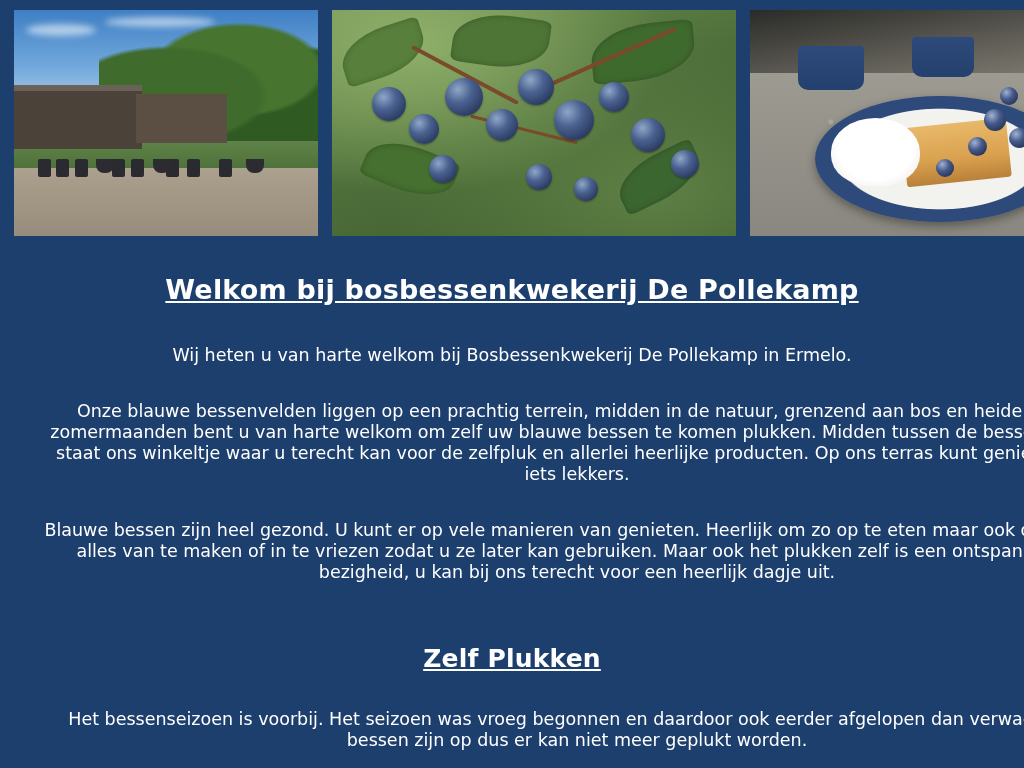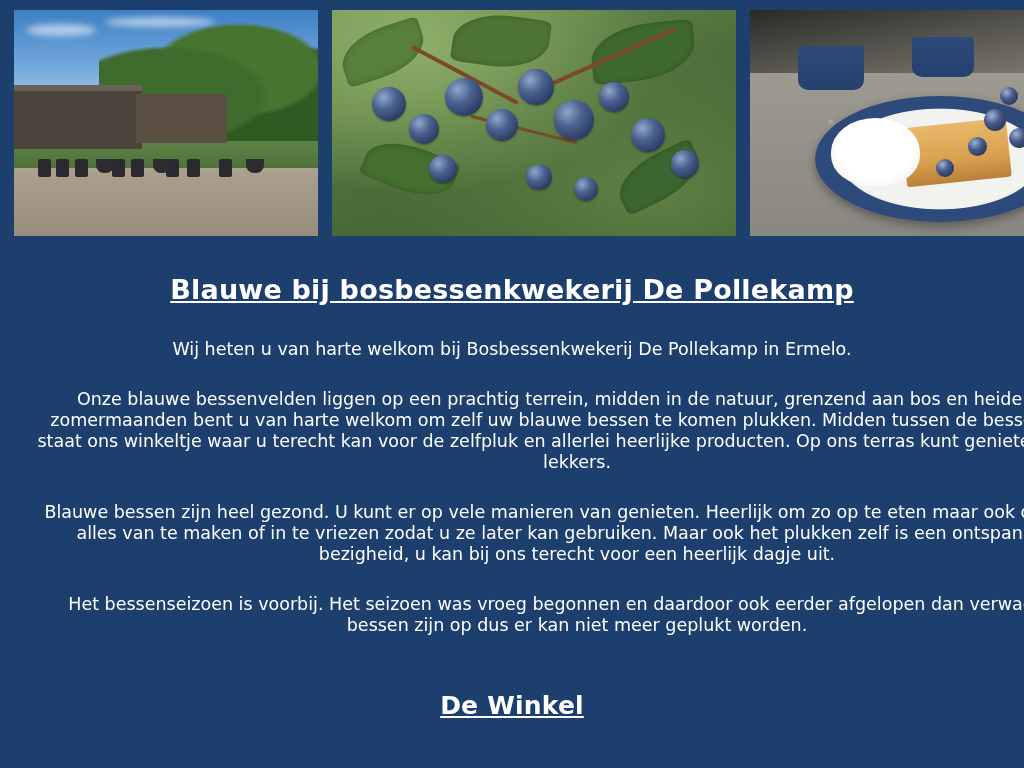--- a/index.html
+++ b/index.html
@@ -165,21 +165,21 @@
     font-size: 27px;
     line-height: 32px;
     padding: 14px 0 22px 0;
   }
   h2.heading {
     font-size: 25px;
     line-height: 30px;
     padding: 26px 0 18px 0;
   }
   p.para {
-    margin: 11px;
+    margin: 17px;
     font-size: 17.5px;
     line-height: 21px;
     color: #ffffff;
     padding: 0 0 18px 0;
   }
 
   .wide-block {
     width: 1024px;
     margin: 0 auto;
     box-sizing: border-box;
@@ -264,31 +264,32 @@
 
       <div class="ph3-berry" style="left:46%;top:66%;width:18px;height:18px;"></div>
       <div class="ph3-berry" style="left:62%;top:34%;width:18px;height:18px;"></div>
 
     </div>
 
   </div>
 
   <div class="content">
 
-    <h1 class="heading">Blauwe bij bosbessenkwekerij De Pollekamp</h1>
+    <h1 class="heading">Welkom bij bosbessenkwekerij De Pollekamp</h1>
 
     <div class="wide-block">
       <p class="para">Wij heten u van harte welkom bij Bosbessenkwekerij De Pollekamp in Ermelo.</p>
     </div>
 
     <div class="overflow-block">
       <p class="para">Onze blauwe bessenvelden liggen op een prachtig terrein, midden in de natuur, grenzend aan bos en heide. In de zomermaanden bent u van harte welkom om zelf uw blauwe bessen te komen plukken. Midden tussen de bessenvelden staat ons winkeltje waar u terecht kan voor de zelfpluk en allerlei heerlijke producten. Op ons terras kunt genieten van iets lekkers.</p>
       <p class="para">Blauwe bessen zijn heel gezond. U kunt er op vele manieren van genieten. Heerlijk om zo op te eten maar ook om er van alles van te maken of in te vriezen zodat u ze later kan gebruiken. Maar ook het plukken zelf is een ontspannende bezigheid, u kan bij ons terecht voor een heerlijk dagje uit.</p>
     </div>
 
+    <h2 class="heading">Zelf Plukken</h2>
 
     <div class="overflow-block">
       <p class="para">Het bessenseizoen is voorbij. Het seizoen was vroeg begonnen en daardoor ook eerder afgelopen dan verwacht. De bessen zijn op dus er kan niet meer geplukt worden.</p>
     </div>
 
 
     <h2 class="heading">De Winkel</h2>
 
   </div>
 

